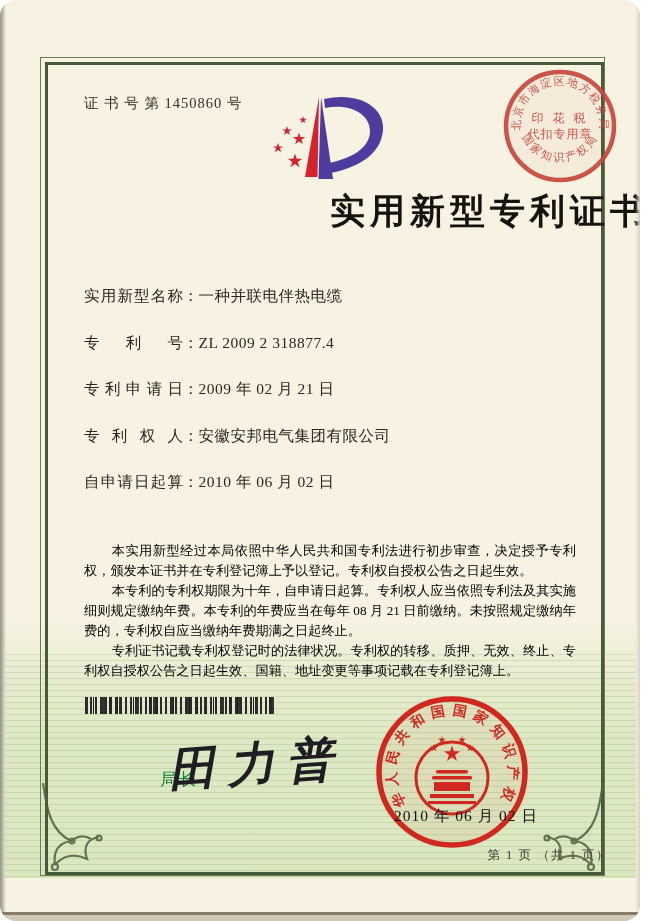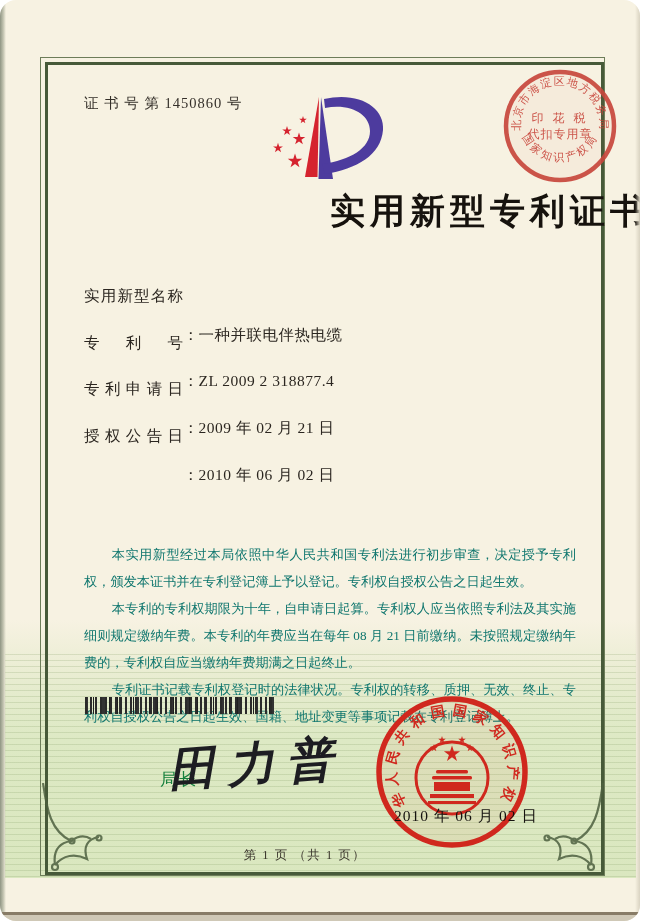--- a/index.html
+++ b/index.html
@@ -30,35 +30,35 @@
     border:3px solid #475a39;}
   .cert-number{position:absolute;left:84px;top:94px;font-size:14.5px;letter-spacing:1px;color:#35302a;}
   .logo{position:absolute;left:262px;top:86px;}
   .tax-stamp{position:absolute;left:499px;top:63px;opacity:.92;}
   .title{position:absolute;left:0;width:650px;top:188px;text-align:right;
     font-size:35px;font-weight:bold;letter-spacing:5px;color:#16120d;}
   .fields{position:absolute;left:84px;top:286px;width:490px;}
   .field-row{height:46.6px;font-size:15.5px;white-space:nowrap;}
   .field-label{display:inline-block;width:99px;text-align:justify;text-align-last:justify;vertical-align:top;}
   .field-colon{display:inline-block;}
-  .field-value{display:inline-block;letter-spacing:.5px;margin-top:39px;}
-  .body-text{position:absolute;left:84px;top:541px;width:492px;font-size:13.2px;line-height:27px;
-    color:#0f766e;text-align:justify;}
+  .field-value{display:inline-block;letter-spacing:.5px;}
+  .body-text{position:absolute;left:84px;top:541px;width:492px;font-size:13.2px;line-height:20px;
+    color:#000000;text-align:justify;}
   .body-text p{margin:0;text-indent:2.1em;}
   .barcode{position:absolute;left:85px;top:697px;width:189px;height:17px;
     background:
       repeating-linear-gradient(90deg,#2a2a2a 0 2px,rgba(0,0,0,0) 2px 5px),
       repeating-linear-gradient(90deg,#1f1f1f 0 1px,rgba(0,0,0,0) 1px 8px),
       repeating-linear-gradient(90deg,#333 0 3px,rgba(0,0,0,0) 3px 17px);}
   .commissioner{position:absolute;left:120px;top:768px;font-size:17px;color:#15803d;letter-spacing:2px;margin-left:40px;}
   .signature{position:absolute;left:168px;top:733px;font-size:47px;font-weight:bold;font-style:italic;
     letter-spacing:12px;color:#1d1d22;transform:rotate(-4deg);}
   .office-seal{position:absolute;left:370px;top:690px;}
   .seal-date{position:absolute;left:394px;top:806px;font-size:15.5px;color:#15130f;letter-spacing:1px;z-index:6;}
-  .page-footer{position:absolute;left:0;width:610px;top:847px;text-align:center;font-size:12.5px;
+  .page-footer{position:absolute;left:0;width:610px;top:847px;text-align:right;font-size:12.5px;
     letter-spacing:1.5px;color:#3a352c;}
   .ornament{position:absolute;top:783px;}
   .ornament.left{left:41px;}
   .ornament.right{left:537px;transform:scaleX(-1);}
 </style>
 </head>
 <body>
 
 <div class="page">
 
@@ -111,21 +111,24 @@
     <div class="field-row">
       <span class="field-label">实用新型名称</span><span class="field-colon">：</span><span class="field-value">一种并联电伴热电缆</span>
     </div>
     <div class="field-row">
       <span class="field-label">专利号</span><span class="field-colon">：</span><span class="field-value">ZL 2009 2 318877.4</span>
     </div>
     <div class="field-row">
       <span class="field-label">专利申请日</span><span class="field-colon">：</span><span class="field-value">2009 年 02 月 21 日</span>
     </div>
     <div class="field-row">
-      <span class="field-label">授权公告日</span><span class="field-colon">：</span><span class="field-value">2010 年 06 月 02 日</span>
+      <span class="field-label">专利权人</span><span class="field-colon">：</span><span class="field-value">安徽安邦电气集团有限公司</span>
+    </div>
+    <div class="field-row">
+      <span class="field-label">自申请日起算</span><span class="field-colon">：</span><span class="field-value">2010 年 06 月 02 日</span>
     </div>
   </div>
 
   <div class="body-text">
     <p>本实用新型经过本局依照中华人民共和国专利法进行初步审查，决定授予专利权，颁发本证书并在专利登记簿上予以登记。专利权自授权公告之日起生效。</p>
     <p>本专利的专利权期限为十年，自申请日起算。专利权人应当依照专利法及其实施细则规定缴纳年费。本专利的年费应当在每年 08 月 21 日前缴纳。未按照规定缴纳年费的，专利权自应当缴纳年费期满之日起终止。</p>
     <p>专利证书记载专利权登记时的法律状况。专利权的转移、质押、无效、终止、专利权自授权公告之日起生效、国籍、地址变更等事项记载在专利登记簿上。</p>
   </div>
 
   <div class="barcode"></div>

